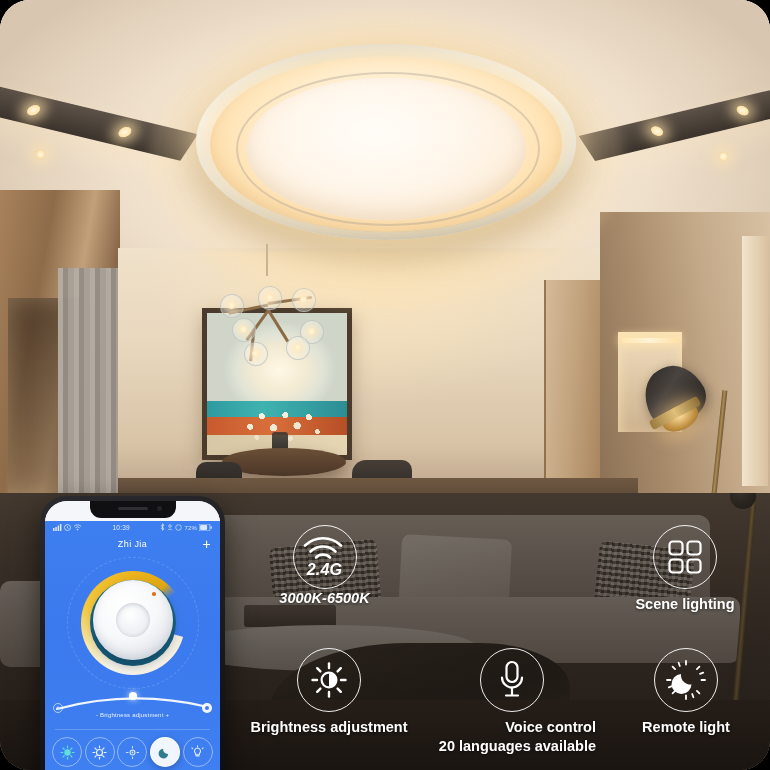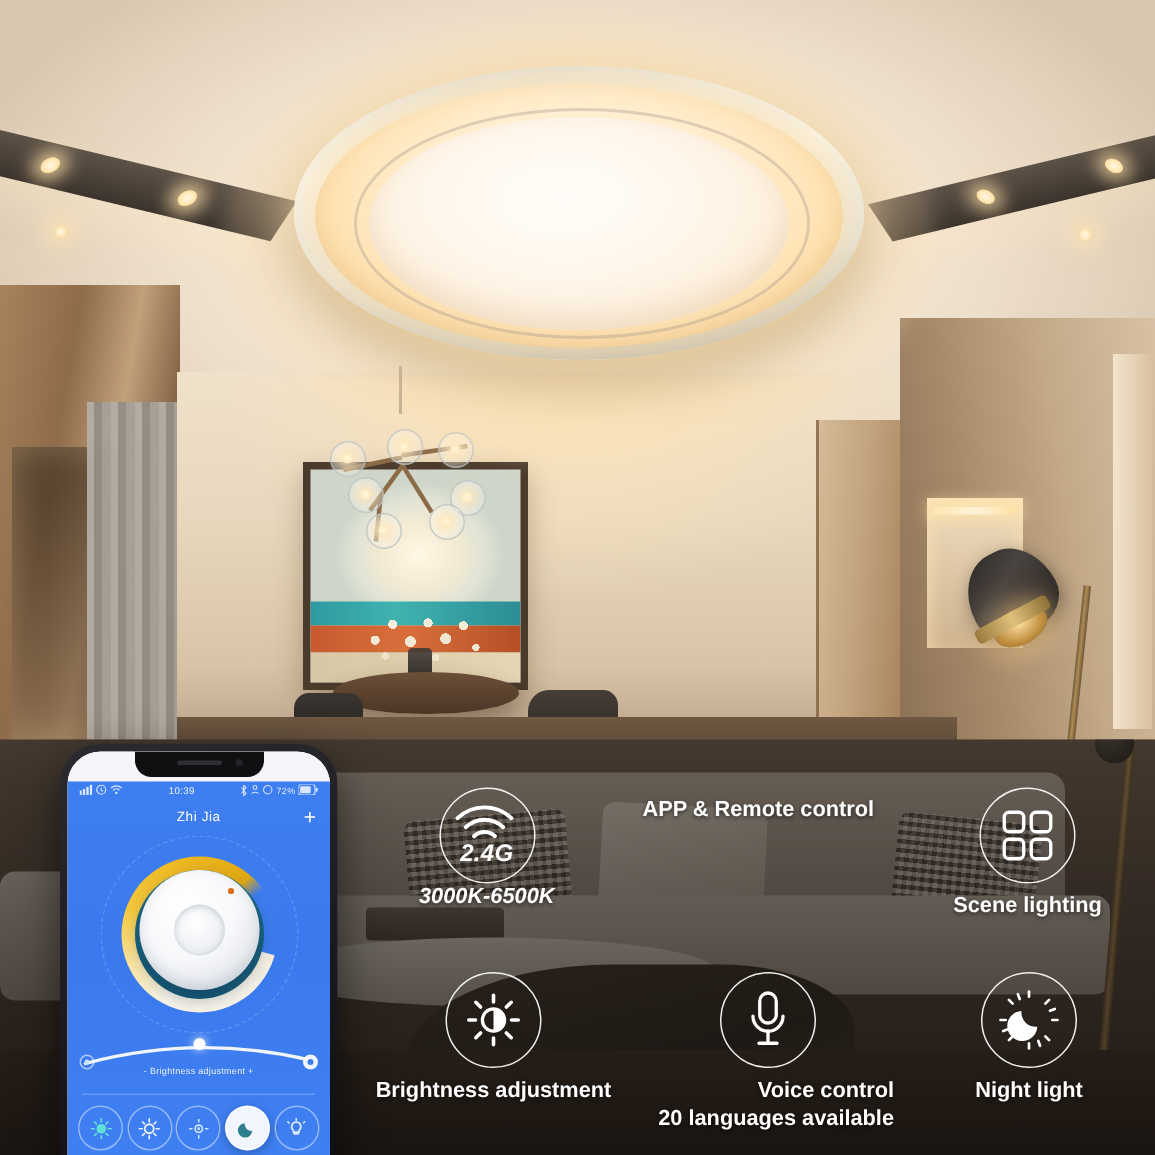--- a/index.html
+++ b/index.html
@@ -7,20 +7,21 @@
     padding: 0;
     background: #000;
   }
   #stage {
     position: relative;
     width: 770px;
     height: 770px;
     overflow: hidden;
     font-family: "Liberation Sans", sans-serif;
     background: #e8ddd0;
+    border-radius: 30px;
   }
 
   
   .room {
     position: absolute;
     inset: 0;
     background:
       linear-gradient(180deg, #f3e7d6 0%, #efe2d0 22%, #e7d8c4 46%, #cdb79f 68%, #6d5c4c 100%);
   }
   
@@ -712,21 +713,20 @@
           <path d="M3 12.5a26 26 0 0 1 36 0" stroke="#fff" stroke-width="2.6" fill="none" stroke-linecap="round"></path>
           <path d="M8.5 18.5a18 18 0 0 1 25 0" stroke="#fff" stroke-width="2.6" fill="none" stroke-linecap="round"></path>
           <path d="M14 24.5a10 10 0 0 1 14 0" stroke="#fff" stroke-width="2.6" fill="none" stroke-linecap="round"></path>
         </svg>
         <span class="wifi-text">2.4G</span>
       </div>
       <div class="flabel" style="margin-top:1px">3000K-6500K</div>
     </div>
 
     <div class="feature" style="left:418px;top:525px;width:175px;">
-      <div class="flabel">APP &amp; Remote control</div>
     </div>
 
     <div class="feature" style="left:614px;top:525px;width:142px;">
       <div class="fcircle">
         <svg width="34" height="34" viewBox="0 0 34 34">
           <rect x="1.5" y="1.5" width="13" height="13" rx="3.2" fill="none" stroke="#fff" stroke-width="2.2"></rect>
           <rect x="19.5" y="1.5" width="13" height="13" rx="3.2" fill="none" stroke="#fff" stroke-width="2.2"></rect>
           <rect x="1.5" y="19.5" width="13" height="13" rx="3.2" fill="none" stroke="#fff" stroke-width="2.2"></rect>
           <rect x="19.5" y="19.5" width="13" height="13" rx="3.2" fill="none" stroke="#fff" stroke-width="2.2"></rect>
         </svg>
@@ -780,17 +780,17 @@
             <line x1="30.9" y1="30.9" x2="33.4" y2="33.4"></line>
             <line x1="6.6" y1="33.4" x2="9.1" y2="30.9"></line>
             <line x1="30.9" y1="9.1" x2="33.4" y2="6.6"></line>
             <line x1="12.6" y1="2.8" x2="13.8" y2="6"></line>
             <line x1="26.2" y1="34" x2="27.4" y2="37.2"></line>
             <line x1="2.8" y1="27.4" x2="6" y2="26.2"></line>
             <line x1="34" y1="13.8" x2="37.2" y2="12.6"></line>
           </g>
         </svg>
       </div>
-      <div class="flabel">Night light</div>
+      <div class="flabel">Remote light</div>
     </div>
 
   </div>
 </div>
 
 </body></html>

